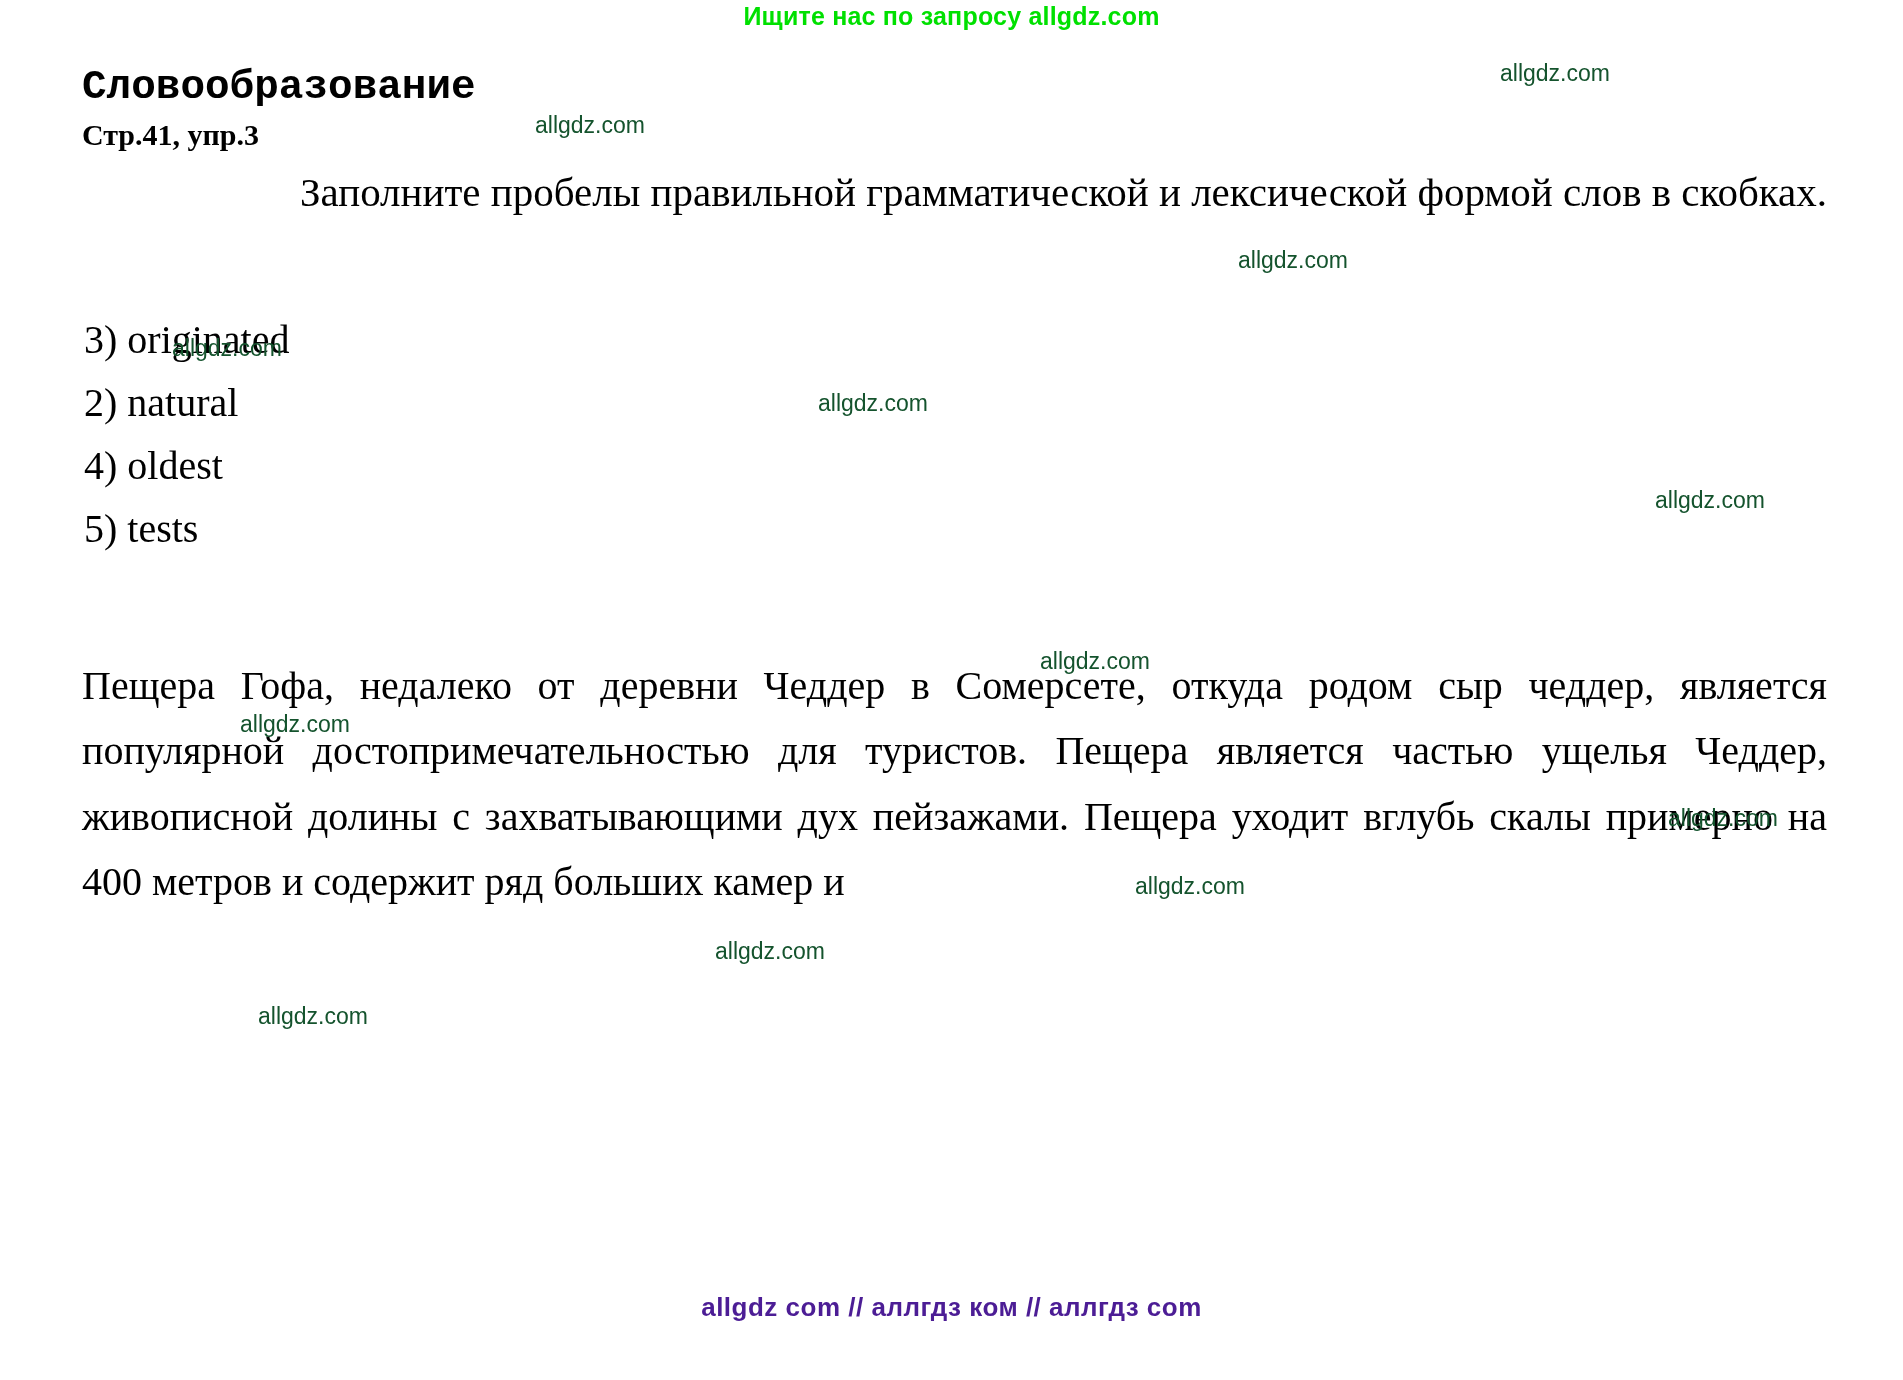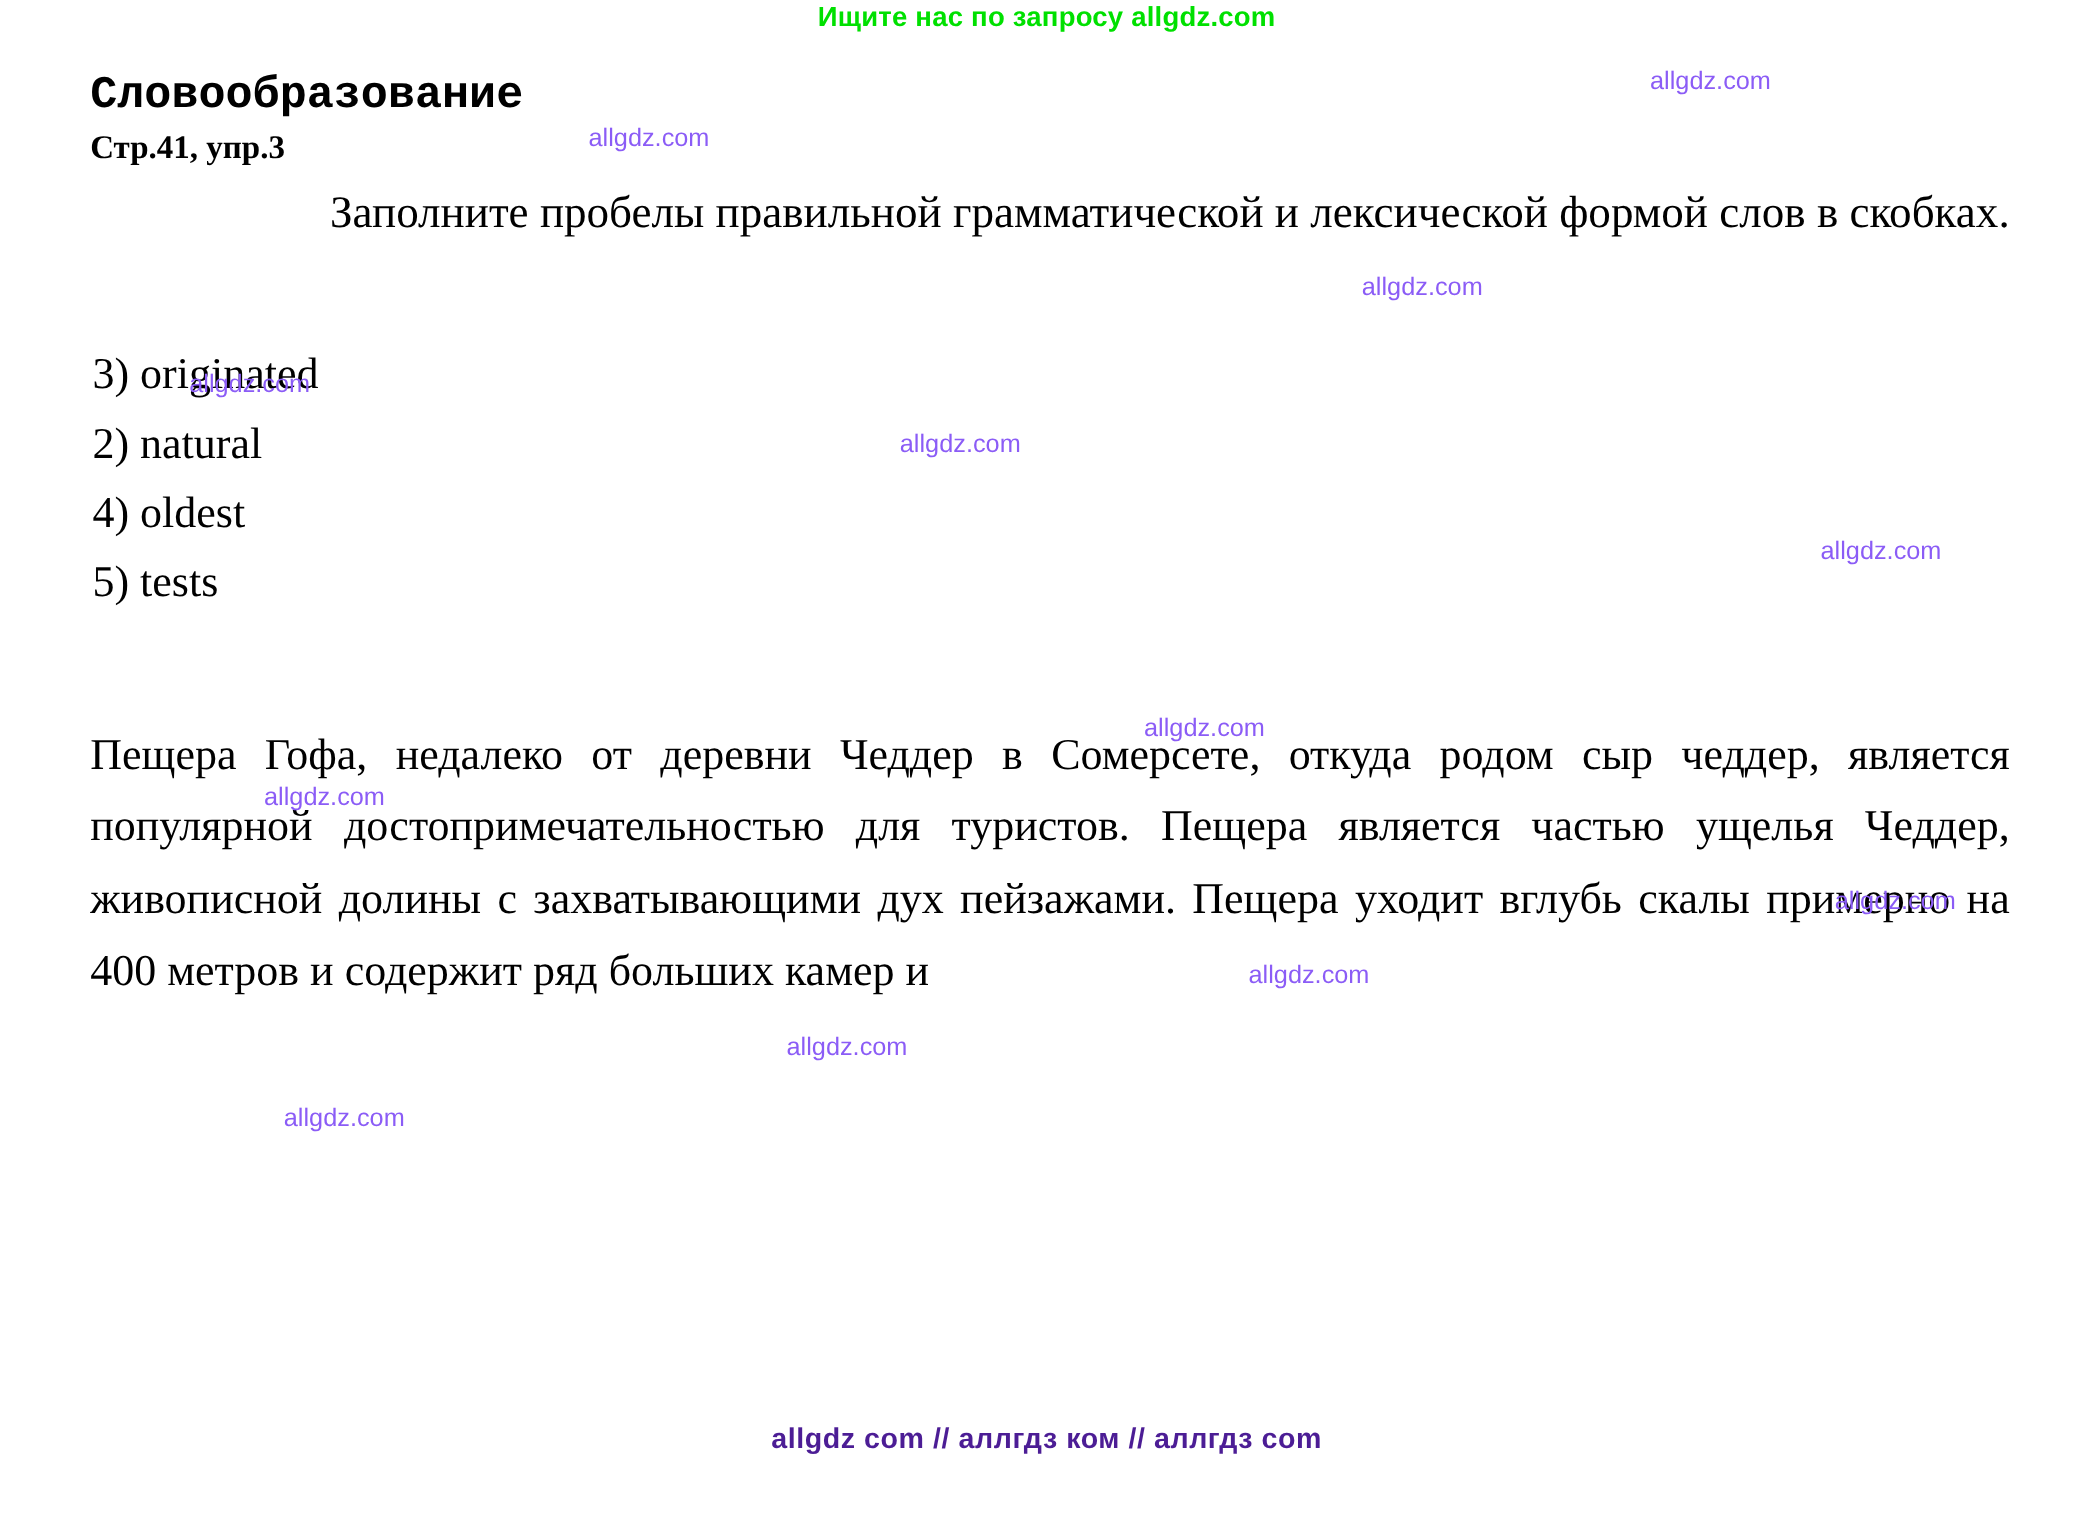--- a/index.html
+++ b/index.html
@@ -96,21 +96,21 @@
     line-height: 1.64;
     text-align: justify;
     text-justify: inter-word;
   }
 
   
   .wm {
     position: absolute;
     font-family: "Liberation Sans", sans-serif;
     font-size: 23px;
-    color: #8b5cf6;
+    color: #14532d;
     white-space: nowrap;
     pointer-events: none;
   }
 </style>
 </head>
 <body>
 
 <div class="page">
 
   <div class="top-banner">Ищите нас по запросу allgdz.com</div>

